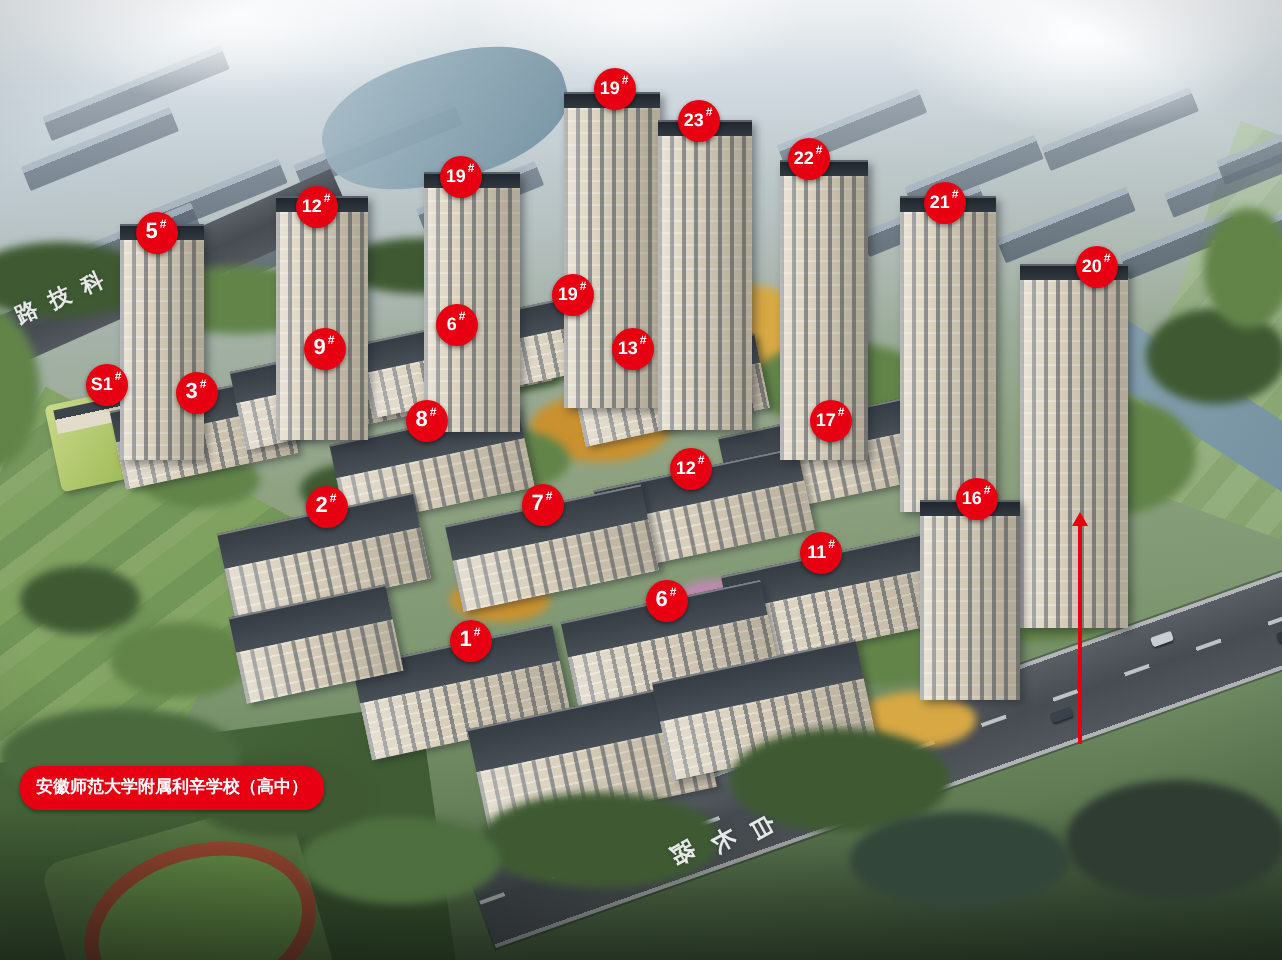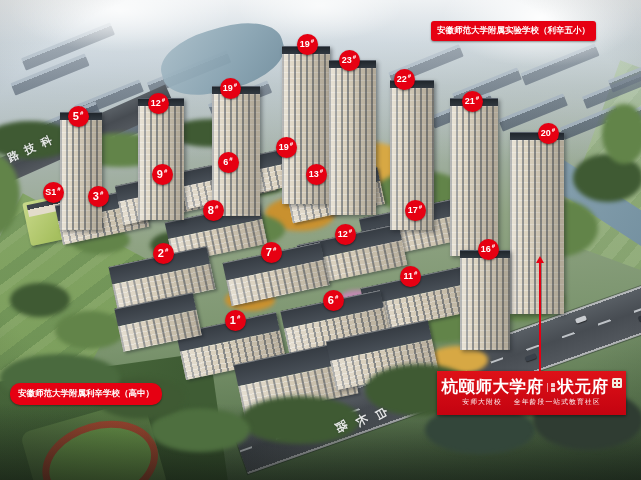--- a/index.html
+++ b/index.html
@@ -383,30 +383,15 @@
       <div class="marker small" style="left: 338.5px; top: 49.5px;">
         <span>23</span>
         <sup>#</sup>
       </div>
       <div class="marker small" style="left: 296.5px; top: 33.5px;">
         <span>19</span>
         <sup>#</sup>
       </div>
     </div>
 
-  <div class="school-banner top">安徽师范大学附属实验学校（利辛五小）</div>
   <div class="school-banner bottom">安徽师范大学附属利辛学校（高中）</div>
 
-  <div class="abs logo-banner">
-    <div class="logo-title">
-      <span>杭颐师大学府</span>
-      <span class="phase-tag">
-          <i></i>
-          <i></i>
-        </span>
-      <span>状元府</span>
-      <span class="seal"></span>
-    </div>
-    <div class="logo-sub">
-      <span>安师大附校</span><span class="gap"></span><span>全年龄段一站式教育社区</span>
-    </div>
-  </div>
 </div>
 
 </body></html>

